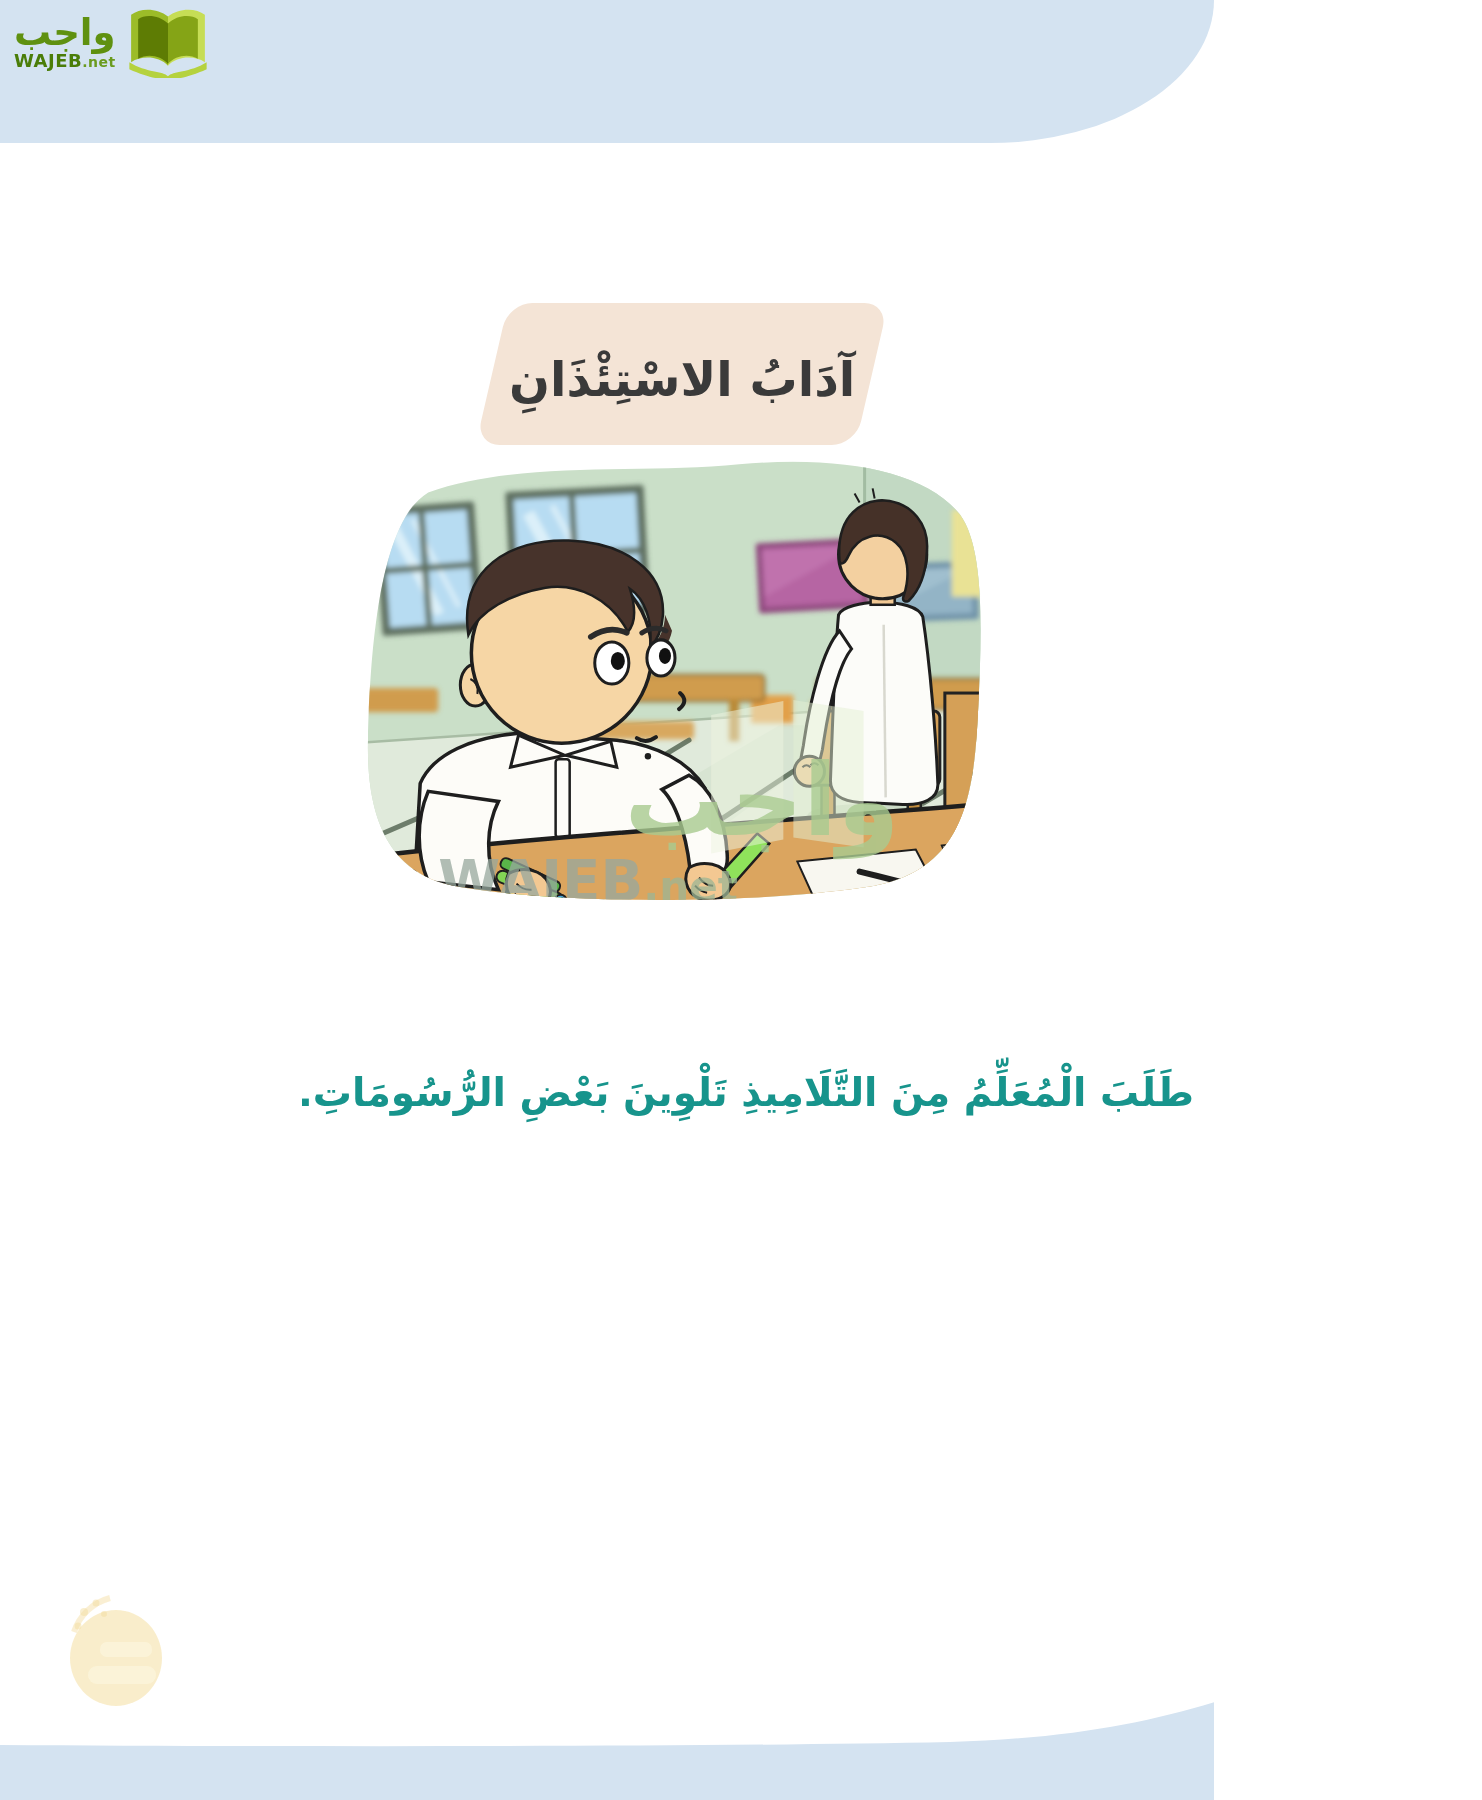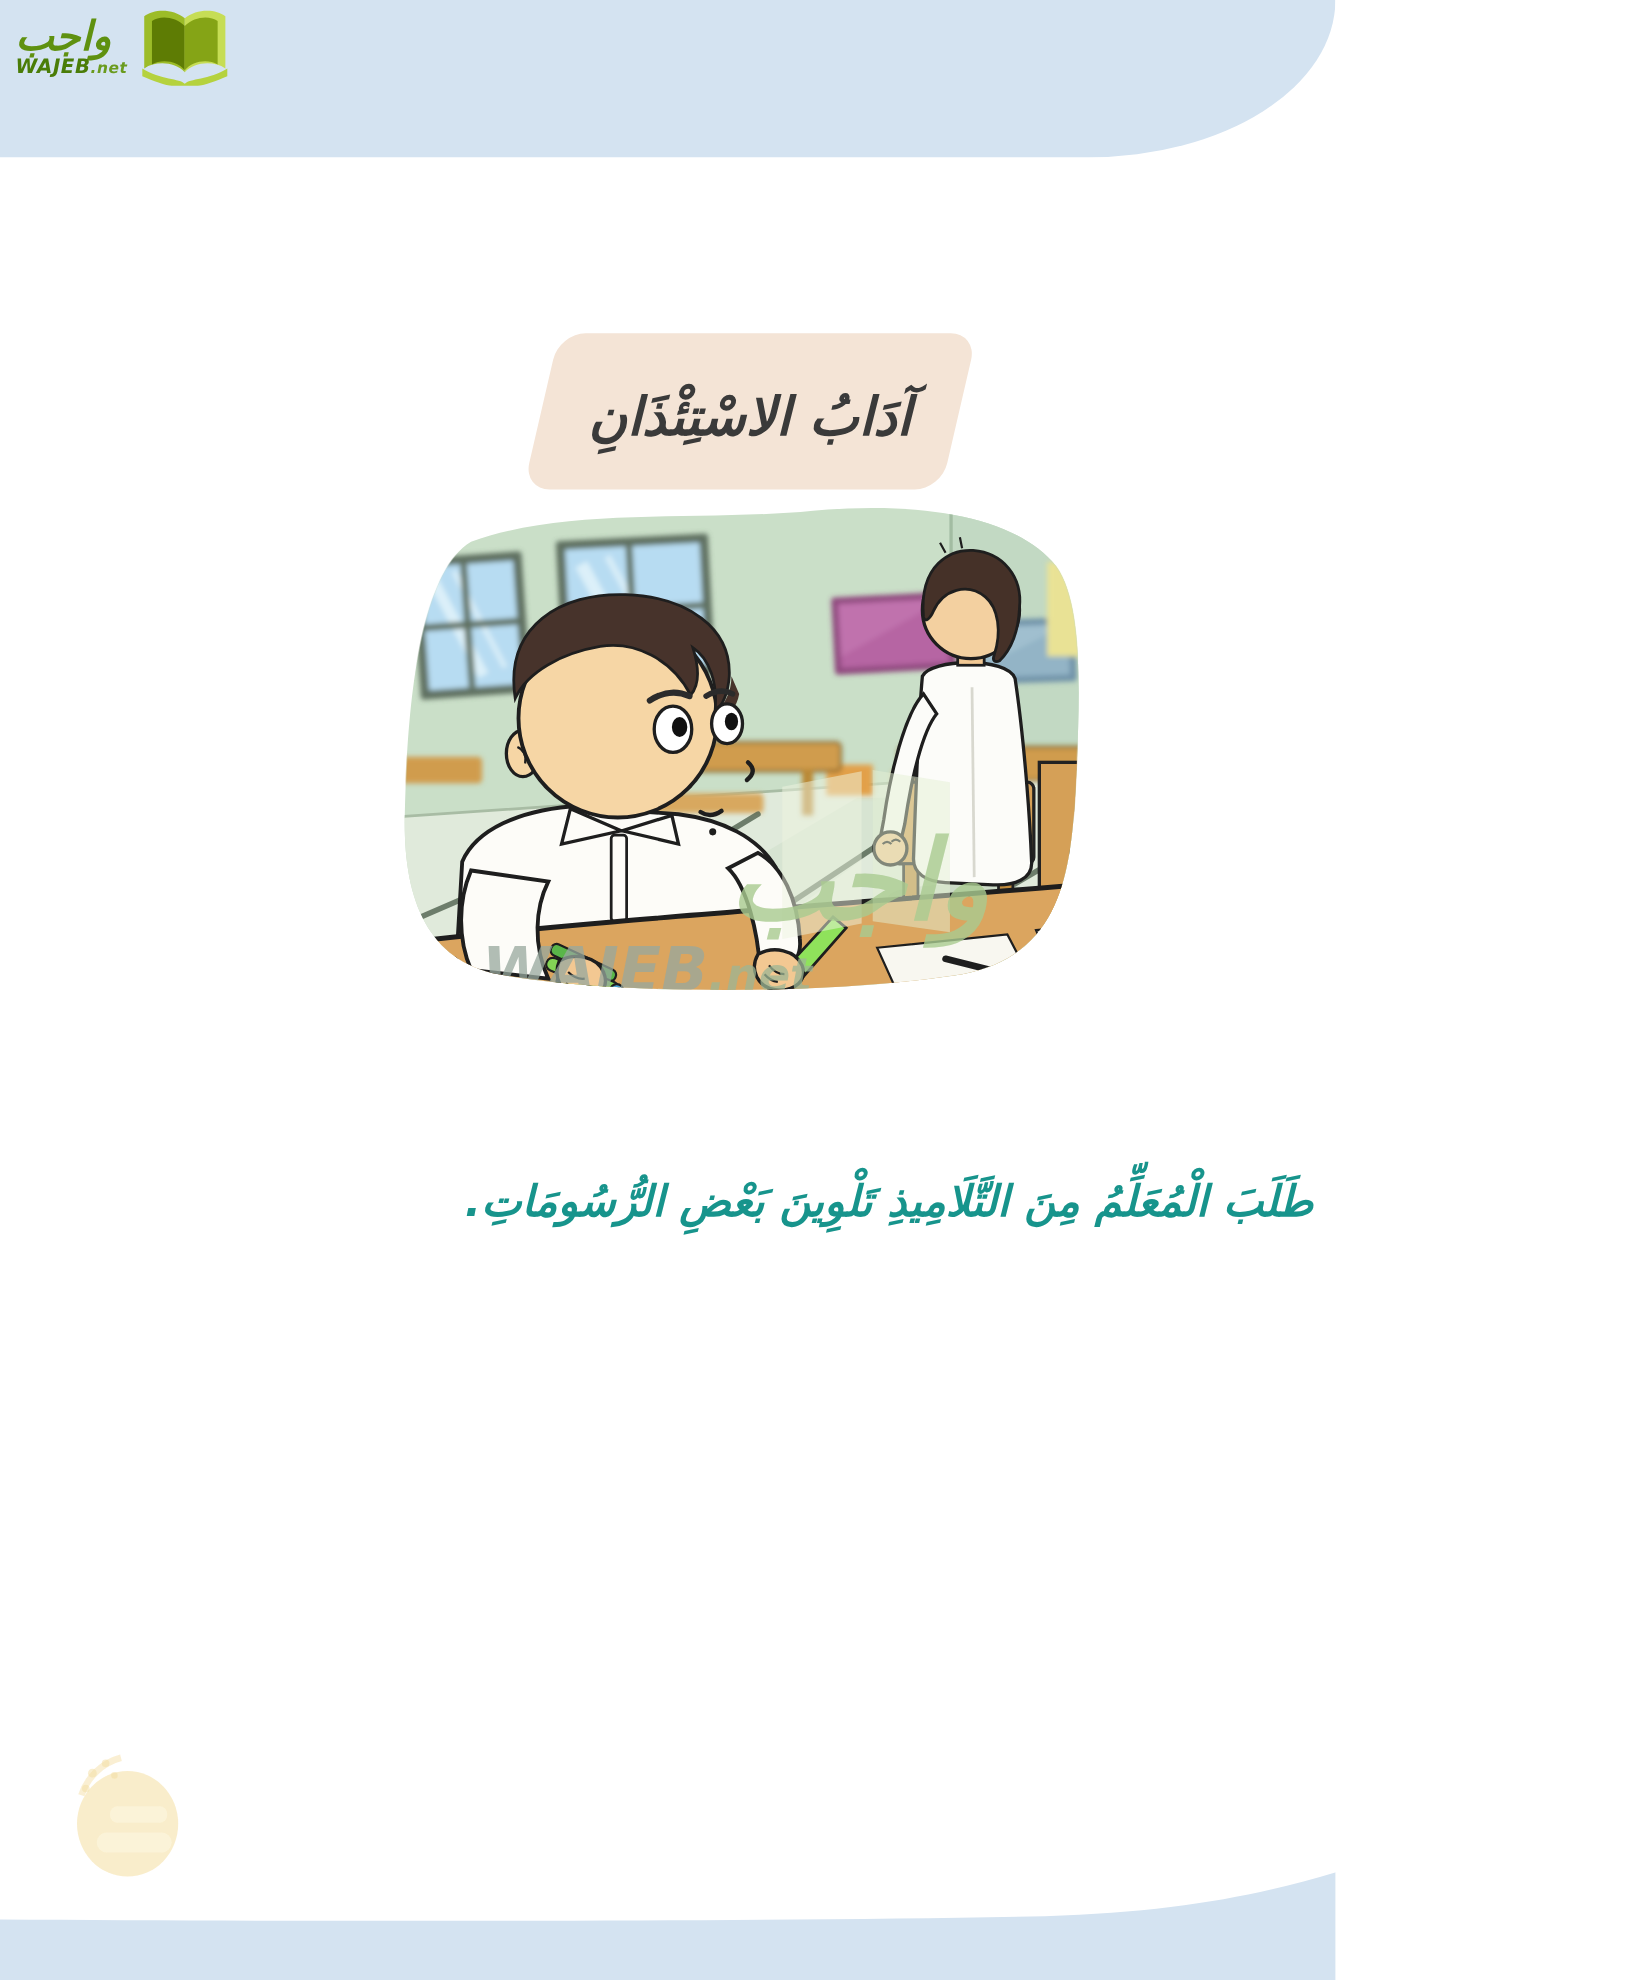--- a/index.html
+++ b/index.html
@@ -1,17 +1,17 @@
 <!DOCTYPE html>
 <html lang="ar"><head>
 <meta charset="utf-8">
 <style>
   html,body{margin:0;padding:0;background:#ffffff;}
   .page{position:relative;width:1214px;height:1800px;background:#ffffff;overflow:hidden;
-        font-family:"DejaVu Sans",sans-serif;font-style:italic;}
+        font-family:"DejaVu Sans",sans-serif;}
   
   .top-band{position:absolute;top:0;left:0;width:100%;height:143px;background:#d4e3f1;
             border-bottom-right-radius:235px 150px;}
   
   .logo{position:absolute;top:6px;left:14px;display:flex;align-items:flex-start;gap:6px;}
   .logo-texts{display:flex;flex-direction:column;align-items:flex-start;padding-top:8px;}
   .logo-ar{font-size:37px;font-weight:bold;color:#5f9110;line-height:1;direction:rtl;}
   .logo-en{font-size:18px;font-weight:bold;color:#4a7d08;line-height:1.1;letter-spacing:.5px;}
   .logo-en .suffix{font-size:14px;font-weight:bold;color:#6a9b1e;}
   

